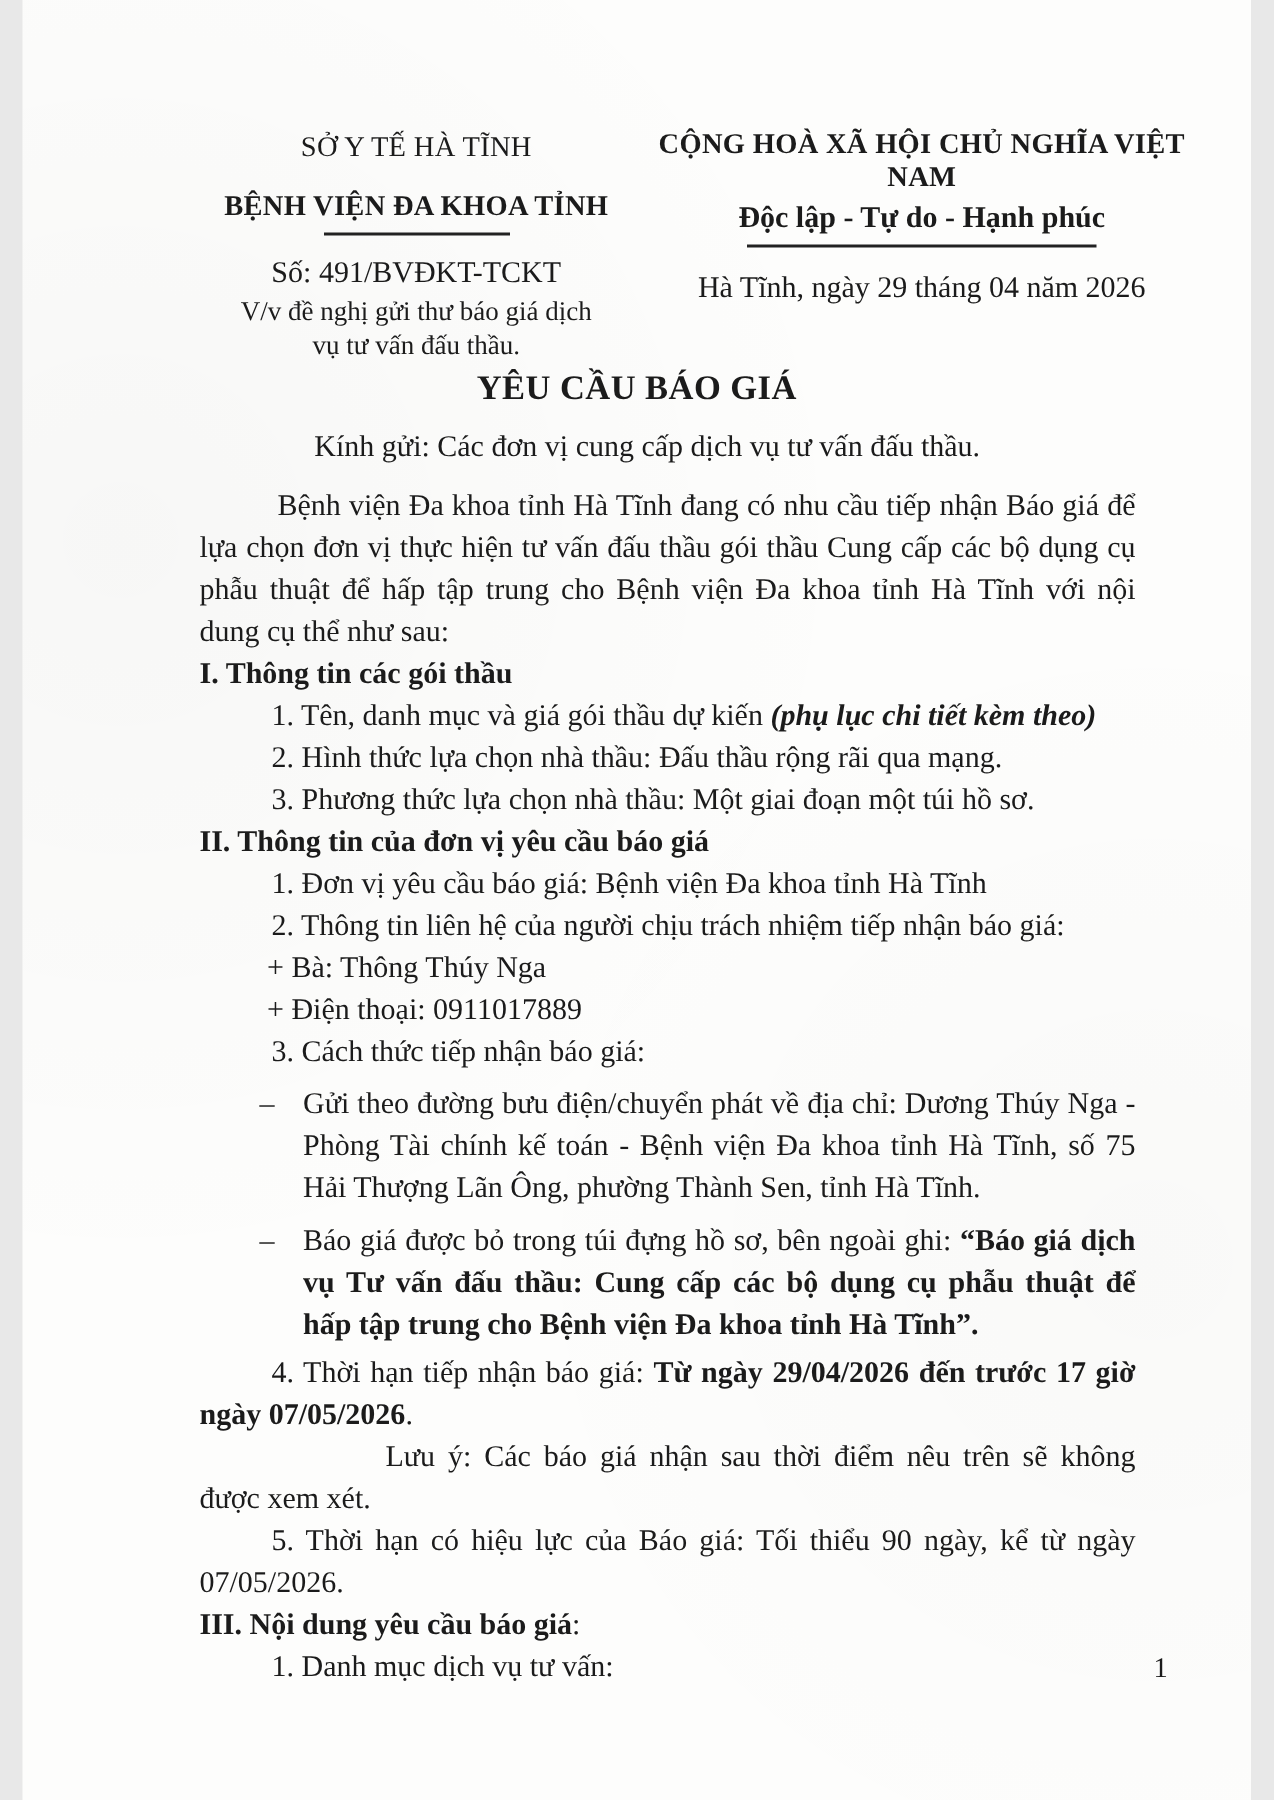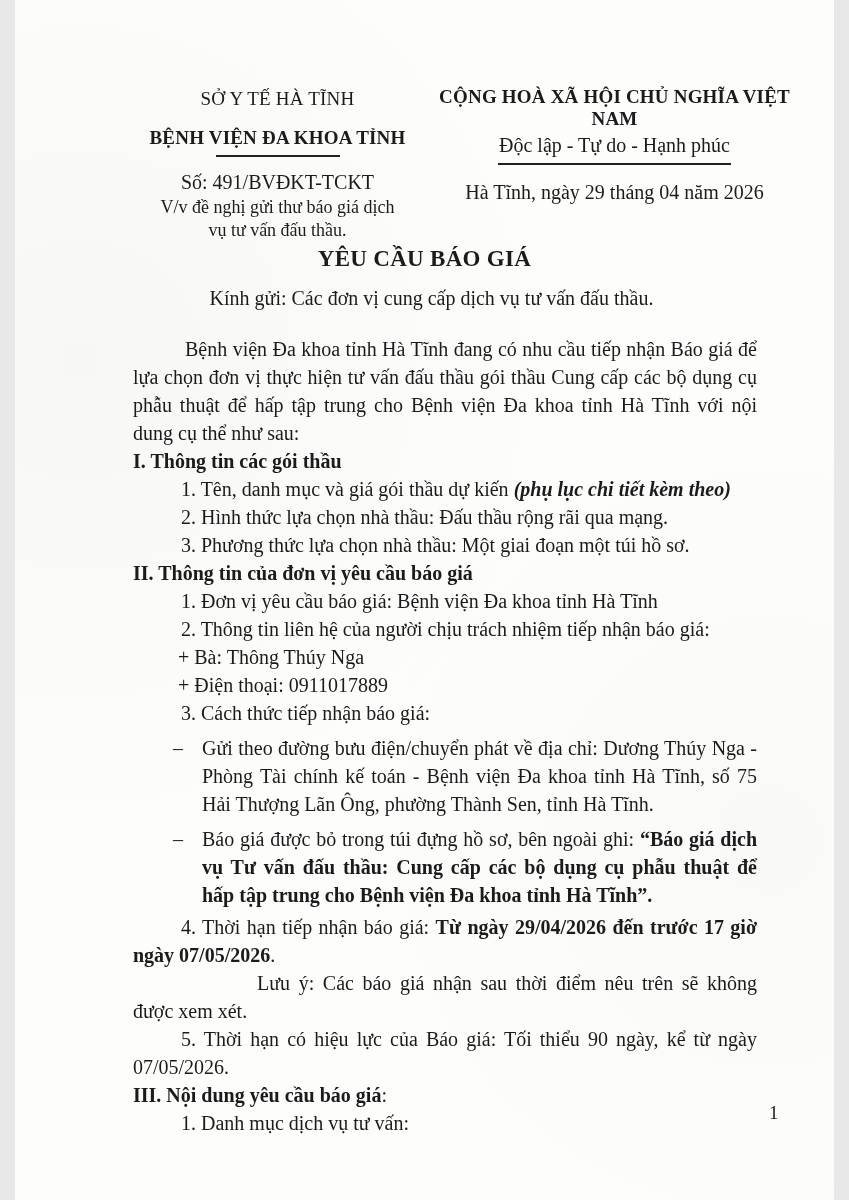--- a/index.html
+++ b/index.html
@@ -20,28 +20,28 @@
   .h-left{position:absolute;left:85px;top:88px;width:355px;text-align:center;}
   .h-right{position:absolute;left:412px;top:86px;width:375px;text-align:center;}
   .org-parent{font-size:19px;letter-spacing:.2px;}
   .org-name{font-size:19px;font-weight:bold;margin-top:17px;letter-spacing:.2px;}
   .h-rule{border:0;border-top:2px solid #222;margin:6px auto 0 auto;}
   .rule-left{width:124px;}
   .rule-right{width:233px;}
   .doc-number{font-size:20px;margin-top:14px;}
   .doc-subject{font-size:18px;line-height:23px;margin-top:2px;}
   .nat-title{font-size:19px;font-weight:bold;letter-spacing:.2px;}
-  .nat-motto{font-size:20px;font-weight:normal;margin-top:4px;}
+  .nat-motto{font-size:20px;font-weight:bold;margin-top:4px;}
   .place-date{font-size:20px;margin-top:16px;}
   
   .doc-title{ text-align:center;font-size:23px;font-weight:bold;margin:14px 0 0 0;letter-spacing:.3px;}
   .salutation{text-align:center;font-size:20px;margin-top:15px;padding-left:14px;}
   
   .body{
-    margin:25px 77px 0 118px;
+    margin:13px 77px 0 118px;
     font-size:20px;line-height:28px;
     text-align:justify;
   }
   .body p{margin:0;}
   .indent{text-indent:48px;}
   .indent-lg{text-indent:52px;}
   .indent-plus{text-indent:45px;}
   .indent-note{text-indent:124px;}
   .sec-heading{font-weight:bold;margin-left:48px;text-indent:0;}
   .mt-sec1{margin-top:18px;}

